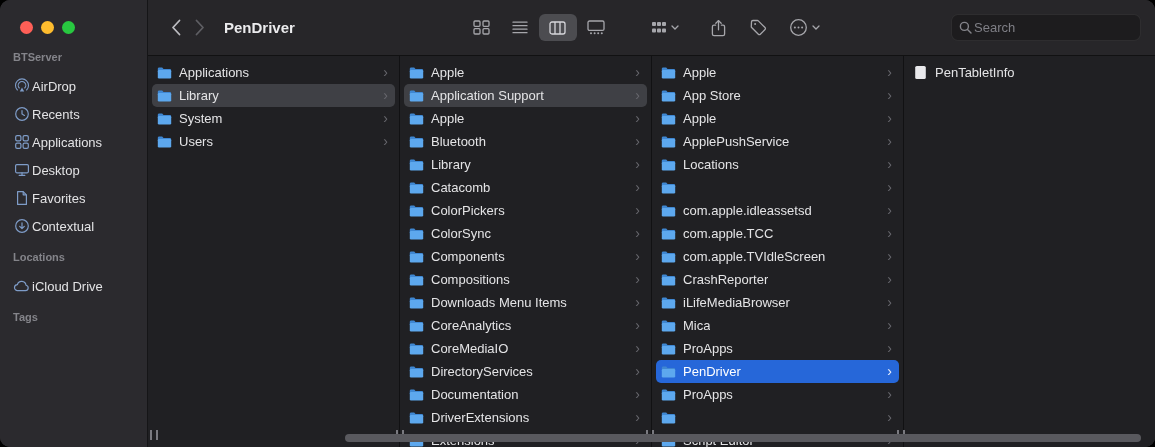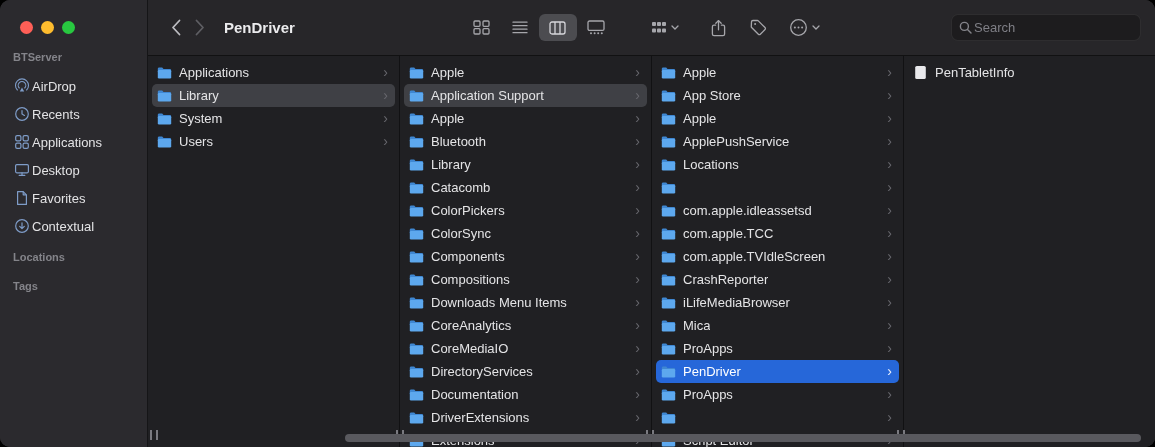--- a/index.html
+++ b/index.html
@@ -117,20 +117,28 @@
         <div class="sb-item">
           <span class="sb-icon">
             <svg width="16" height="16" viewBox="0 0 16 16" fill="none" stroke="currentColor" stroke-width="1.2" stroke-linecap="round" stroke-linejoin="round">
               <circle cx="8" cy="8" r="6.3"></circle>
               <path d="M8 4.8v5.4M5.7 8.4 8 10.7l2.3-2.3"></path>
             </svg>
           </span>
           <span class="sb-label">Contextual</span>
         </div>
         <div class="sb-header">Locations</div>
+        <div class="sb-item">
+          <span class="sb-icon">
+            <svg width="17" height="16" viewBox="0 0 17 16" fill="none" stroke="currentColor" stroke-width="1.2" stroke-linejoin="round">
+              <path d="M4.6 12.6h7.9a2.7 2.7 0 0 0 .5-5.35A4.4 4.4 0 0 0 4.4 6.6a3 3 0 0 0 .2 6z"></path>
+            </svg>
+          </span>
+          <span class="sb-label">iCloud Drive</span>
+        </div>
         <div class="sb-header">Tags</div>
       </nav>
   </aside>
 
   <div class="main">
     <header class="toolbar">
       <button class="nav-btn">
         <svg width="10" height="17" viewBox="0 0 10 17" fill="none" stroke="#bcbcc1" stroke-width="1.8" stroke-linecap="round" stroke-linejoin="round">
             <path d="M8.5 1.5 2 8.5l6.5 7"></path>
           </svg>

